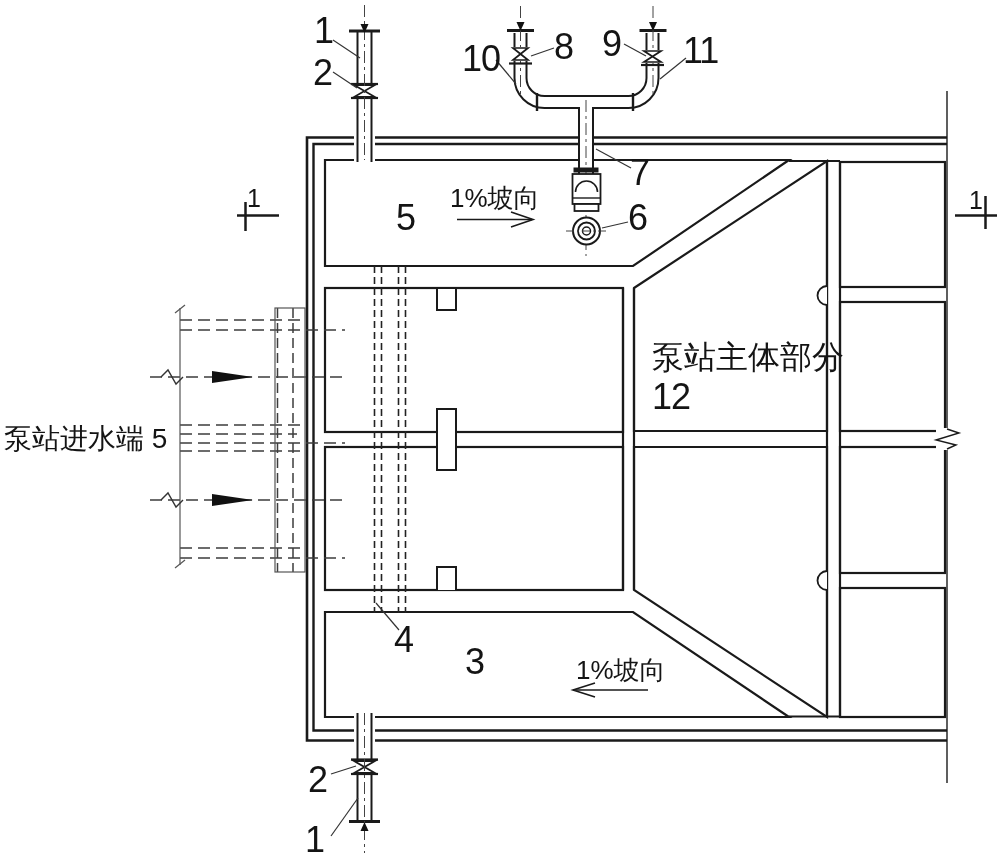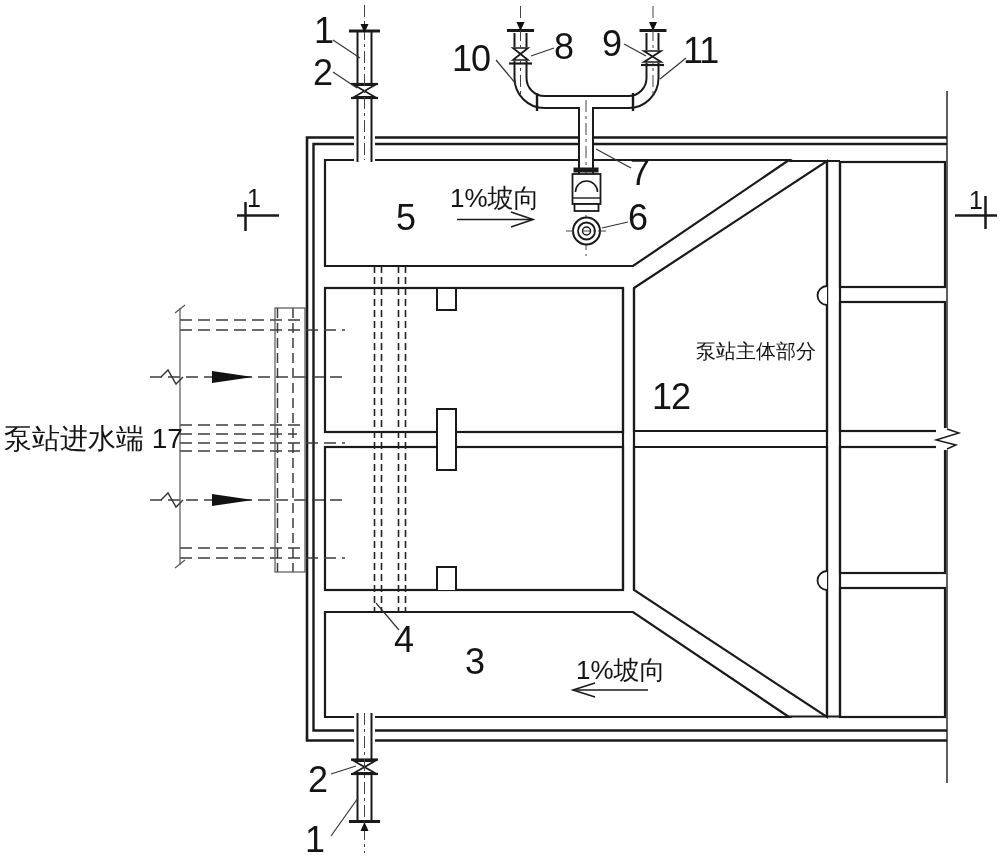--- a/index.html
+++ b/index.html
@@ -5,30 +5,30 @@
   html,body{margin:0;padding:0;background:#fff;}
   #stage{position:relative;width:1000px;height:860px;background:#ffffff;overflow:hidden;
          font-family:"Liberation Sans","DejaVu Sans",sans-serif;color:#111;}
   #linework{position:absolute;left:0;top:0;}
   .lbl{position:absolute;line-height:1;white-space:nowrap;color:#141414;}
   .num{font-size:36px;font-weight:500;letter-spacing:-1px;}
   .num-sm{font-size:25px;font-weight:500;}
   .cjk{font-size:26px;font-weight:400;}
   #lbl-pipe1-top{left:314px;top:13px;}
   #lbl-valve2-top{left:313px;top:55px;}
-  #lbl-n10{left:452px;top:41px;}
+  #lbl-n10{left:462px;top:41px;}
   #lbl-n8{left:554px;top:29px;}
   #lbl-n9{left:602px;top:26px;}
   #lbl-n11{left:683px;top:33px;}
   #lbl-n7{left:630px;top:155px;}
   #lbl-n6{left:628px;top:200px;}
   #lbl-n5{left:396px;top:200px;}
   #lbl-slope-top{left:450px;top:185px;}
   #lbl-inlet{left:4px;top:425px;font-size:28px;}
-  #lbl-mainbody{left:652px;top:341px;width:164px;text-align:right;font-size:20px;}
+  #lbl-mainbody{left:652px;top:341px;width:164px;text-align:right;font-size:32px;}
   #lbl-mainbody-no{left:652px;top:379px;width:164px;text-align:left;}
   #lbl-n4{left:394px;top:622px;}
   #lbl-n3{left:465px;top:644px;}
   #lbl-slope-bottom{left:576px;top:657px;}
   #lbl-valve2-bottom{left:308px;top:762px;}
   #lbl-pipe1-bottom{left:305px;top:822px;}
   #lbl-sec-left{left:247px;top:186px;}
   #lbl-sec-right{left:969px;top:188px;}
 </style>
 </head>
@@ -230,21 +230,21 @@
   <div class="lbl num" id="lbl-pipe1-top">1</div>
   <div class="lbl num" id="lbl-valve2-top">2</div>
   <div class="lbl num" id="lbl-n10">10</div>
   <div class="lbl num" id="lbl-n8">8</div>
   <div class="lbl num" id="lbl-n9">9</div>
   <div class="lbl num" id="lbl-n11">11</div>
   <div class="lbl num" id="lbl-n7">7</div>
   <div class="lbl num" id="lbl-n6">6</div>
   <div class="lbl num" id="lbl-n5">5</div>
   <div class="lbl cjk" id="lbl-slope-top">1%坡向</div>
-  <div class="lbl cjk" id="lbl-inlet">泵站进水端 17</div>
+  <div class="lbl cjk" id="lbl-inlet">泵站进水端 5</div>
   <div class="lbl cjk" id="lbl-mainbody">泵站主体部分</div>
   <div class="lbl num" id="lbl-mainbody-no">12</div>
   <div class="lbl num" id="lbl-n4">4</div>
   <div class="lbl num" id="lbl-n3">3</div>
   <div class="lbl cjk" id="lbl-slope-bottom">1%坡向</div>
   <div class="lbl num" id="lbl-valve2-bottom">2</div>
   <div class="lbl num" id="lbl-pipe1-bottom">1</div>
   <div class="lbl num-sm" id="lbl-sec-left">1</div>
   <div class="lbl num-sm" id="lbl-sec-right">1</div>
 

